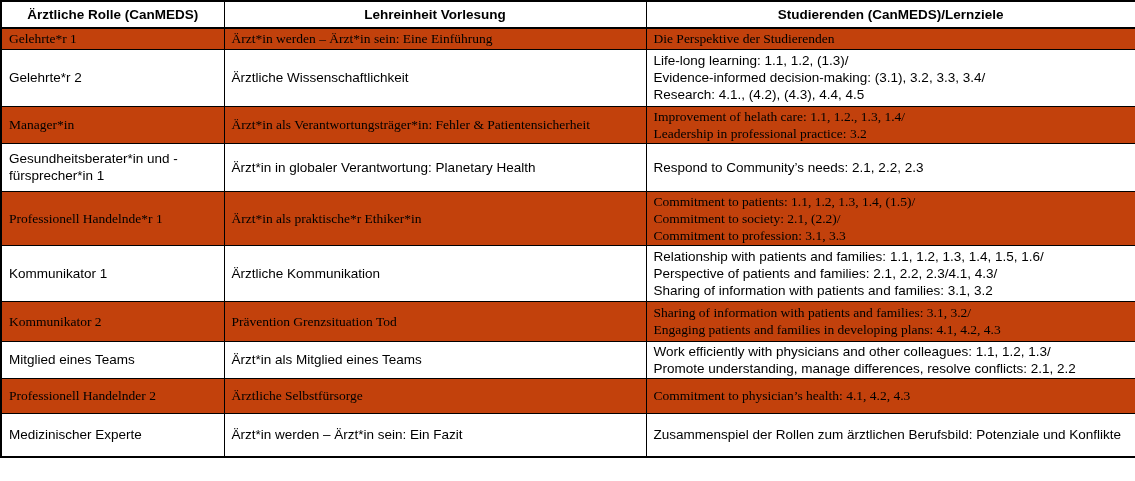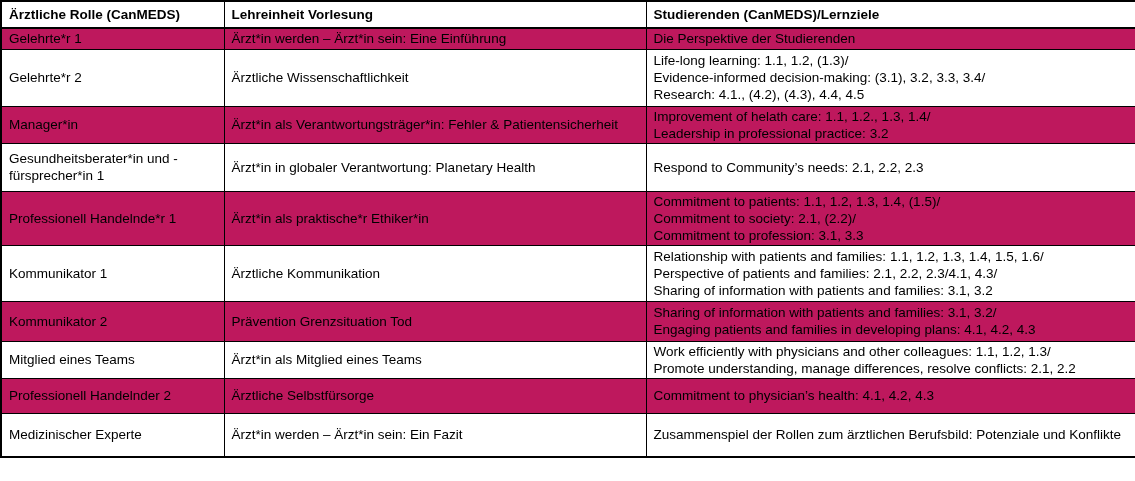--- a/index.html
+++ b/index.html
@@ -21,27 +21,27 @@
   col.c-lecture { width: 422px; }
   col.c-comp    { width: 490px; }
   th, td {
     border: 1px solid #000000;
     padding: 1px 7px;
     vertical-align: middle;
     overflow: hidden;
   }
   thead th {
     border-bottom: 2px solid #000000;
-    text-align: left;
+    text-align: center;
     font-weight: bold;
     padding-top: 4px;
     padding-bottom: 4px;
     margin-left: 45px;
   }
-  tr.shaded td { background: #be185d; }
+  tr.shaded td { background: #c2410c; font-family: Liberation Serif, serif; }
   td.comp { white-space: pre-line; }
   td.justify { text-align: justify; }
 </style>
 </head>
 <body>
 
 <table class="canmeds">
   <colgroup>
     <col class="c-role">
       <col class="c-lecture">

